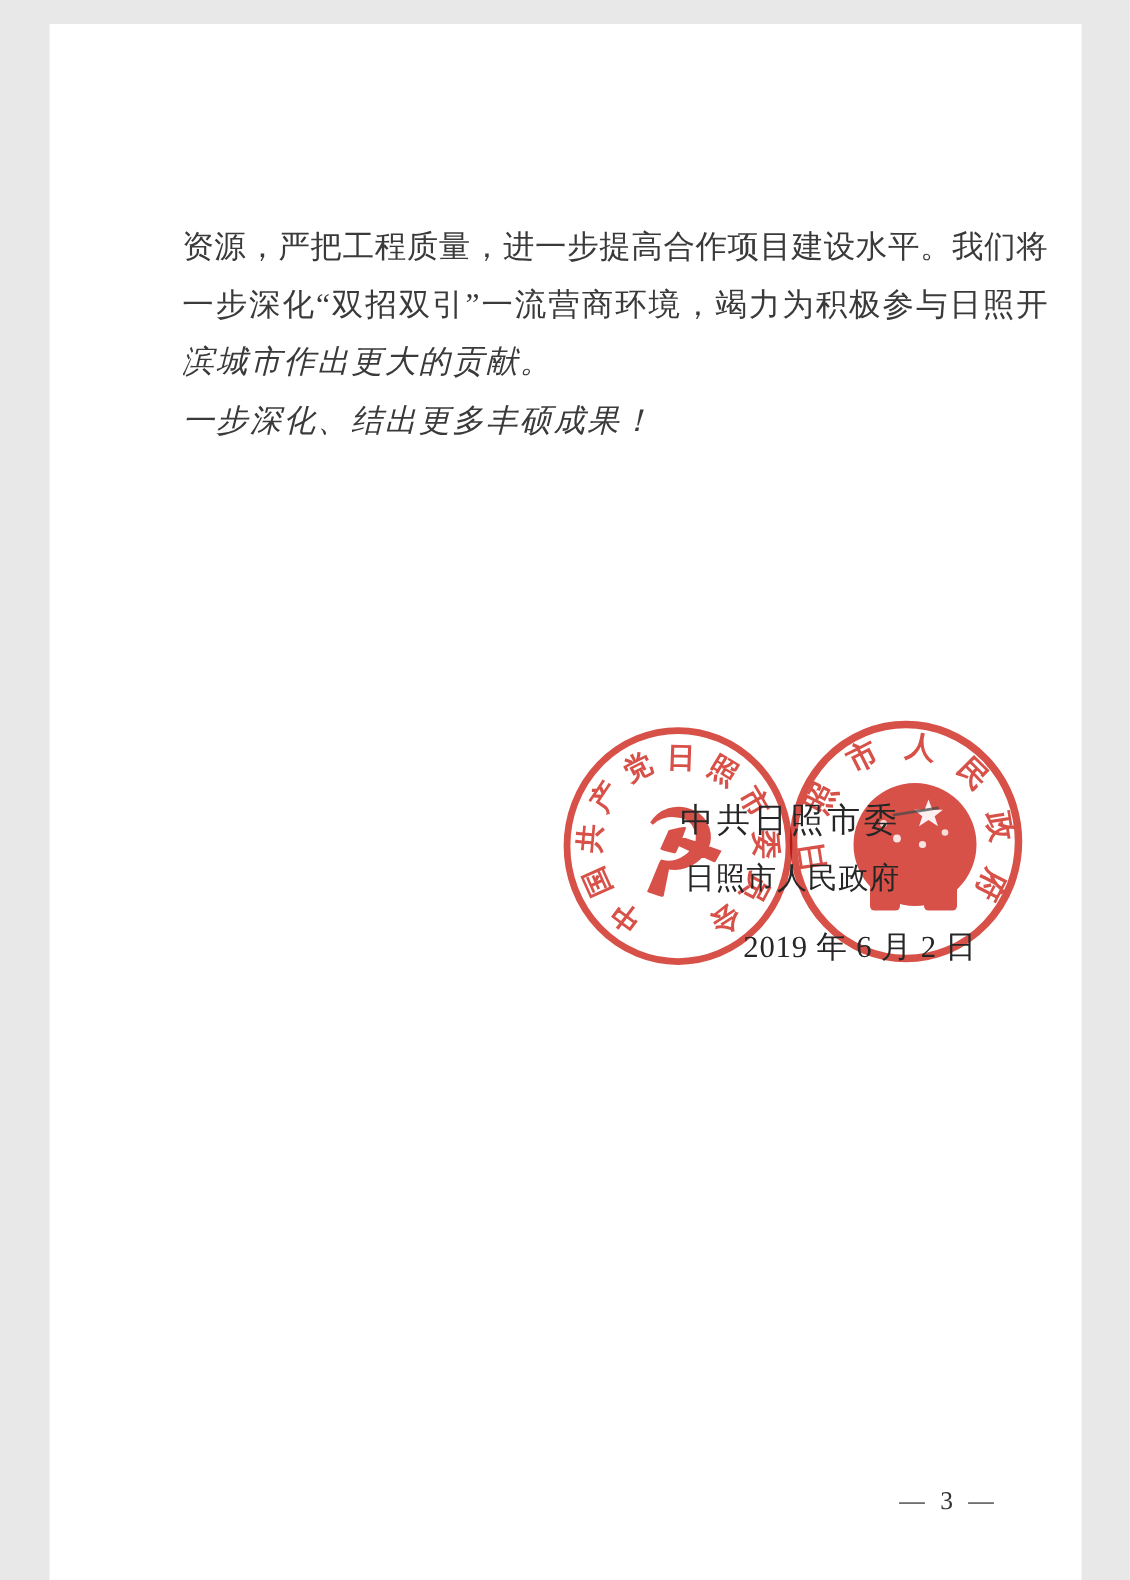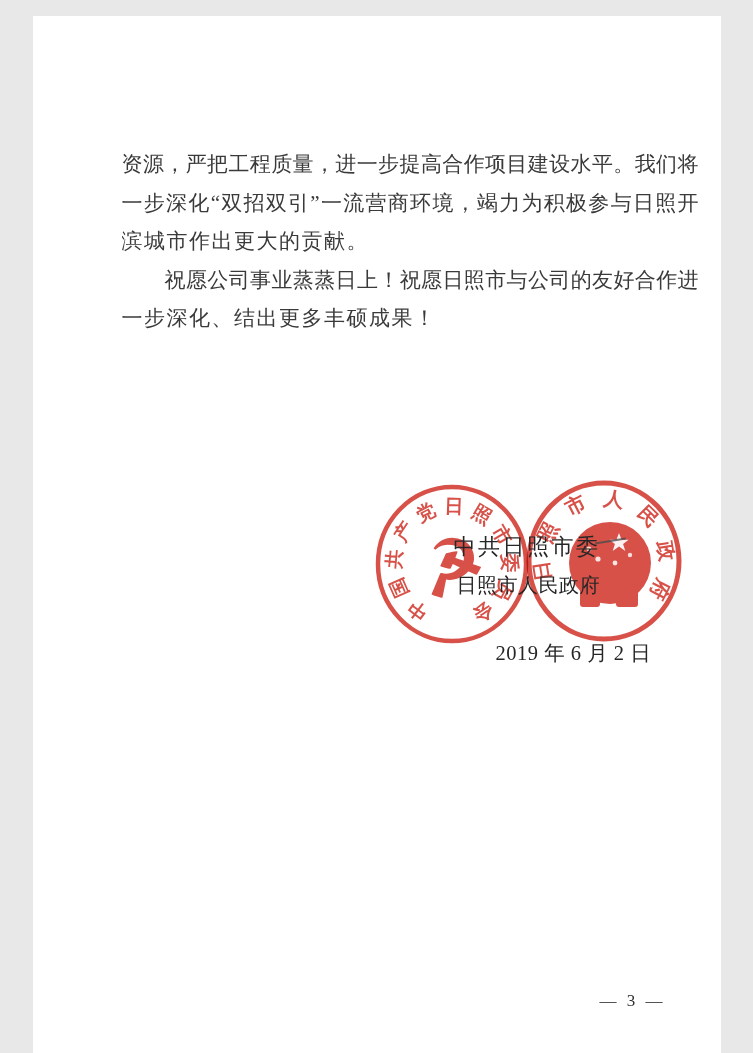--- a/index.html
+++ b/index.html
@@ -14,53 +14,52 @@
   
   .letter-body{
     position:absolute;left:89px;top:129px;width:577px;
   }
   .line{
     height:38.5px;line-height:38.5px;
     font-size:21px;color:#3a3a3a;
     text-align:justify;text-align-last:justify;
     overflow:hidden;white-space:nowrap;
   }
-  .line.nj{text-align:center;text-align-last:left;letter-spacing:1.5px;white-space:normal;}
+  .line.nj{text-align:center;text-align-last:left;letter-spacing:1.5px;white-space:normal;font-style:italic;}
   .line.ind{padding-left:43px;}
   
   .seal{position:absolute;mix-blend-mode:multiply;opacity:.95;}
   .seal-party{left:340px;top:466px;}
   .seal-gov{left:491px;top:462px;}
   .seal text{font-family:"Liberation Serif","DejaVu Serif",serif;font-weight:bold;}
   
   .sig{position:absolute;color:#262626;white-space:nowrap;}
   .sig-committee{left:421px;top:516px;font-size:22px;letter-spacing:2.5px;}
   .sig-government{left:424px;top:556px;font-size:20px;letter-spacing:0.5px;}
-  .sig-date{left:463px;top:623px;font-size:20.5px;letter-spacing:0.5px;}
+  .sig-date{left:463px;top:601px;font-size:20.5px;letter-spacing:0.5px;}
   
   .stray{
     position:absolute;left:562px;top:524px;width:31px;height:0;
     border-top:2px solid #4a4a4a;opacity:.75;transform:rotate(-9deg);
   }
   
   .footer-page{
     position:absolute;left:540px;top:975px;width:120px;
     font-size:17px;letter-spacing:3px;color:#333;text-align:center;
   }
 </style>
 </head>
 <body>
 
 <div class="page">
 
   <div class="letter-body">
       <div class="line">资源，严把工程质量，进一步提高合作项目建设水平。我们将</div>
       <div class="line">一步深化“双招双引”一流营商环境，竭力为积极参与日照开</div>
       <div class="line nj">滨城市作出更大的贡献。</div>
-      <div class="line ind">祝愿公司事业蒸蒸日上！祝愿日照市与公司的友好合作进</div>
       <div class="line nj">一步深化、结出更多丰硕成果！</div>
     </div>
 
   <svg class="seal seal-party" width="158" height="164" viewBox="0 0 158 164">
     <ellipse cx="79" cy="82" rx="74" ry="77" fill="none" stroke-width="4.5" class="seal-stroke-party" stroke="#d5473e"></ellipse>
     <g id="party-ring" transform="translate(79,82)">
         <text text-anchor="middle" dominant-baseline="central" font-size="19" fill="#d5473e" transform="rotate(-143) translate(0,-58)">中</text>
         <text text-anchor="middle" dominant-baseline="central" font-size="19" fill="#d5473e" transform="rotate(-114) translate(0,-58)">国</text>
         <text text-anchor="middle" dominant-baseline="central" font-size="19" fill="#d5473e" transform="rotate(-85) translate(0,-58)">共</text>
         <text text-anchor="middle" dominant-baseline="central" font-size="19" fill="#d5473e" transform="rotate(-56) translate(0,-58)">产</text>

